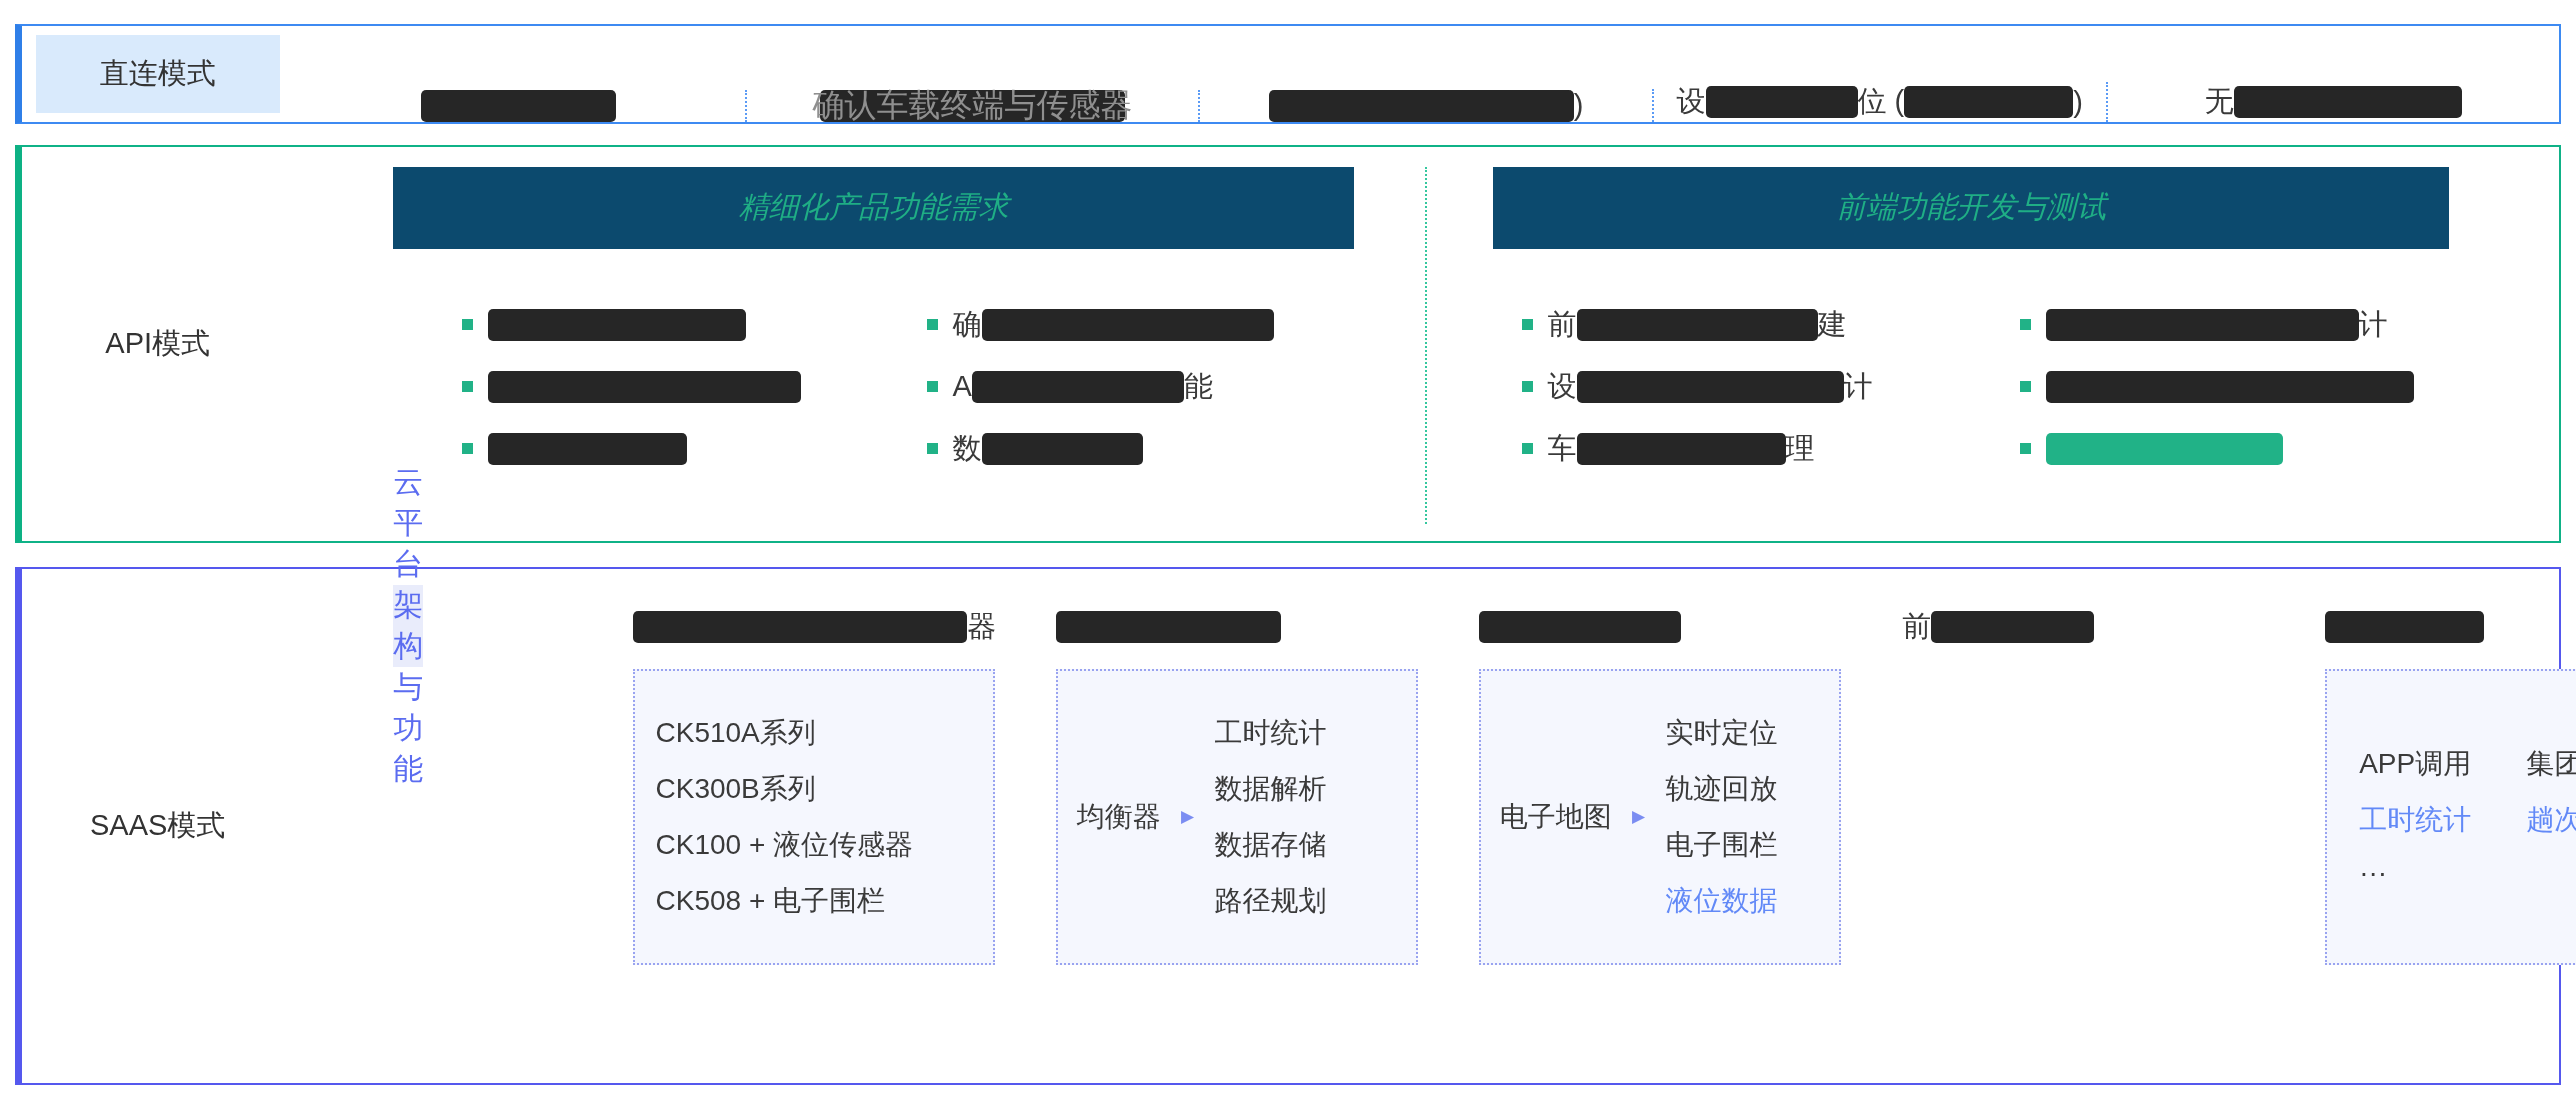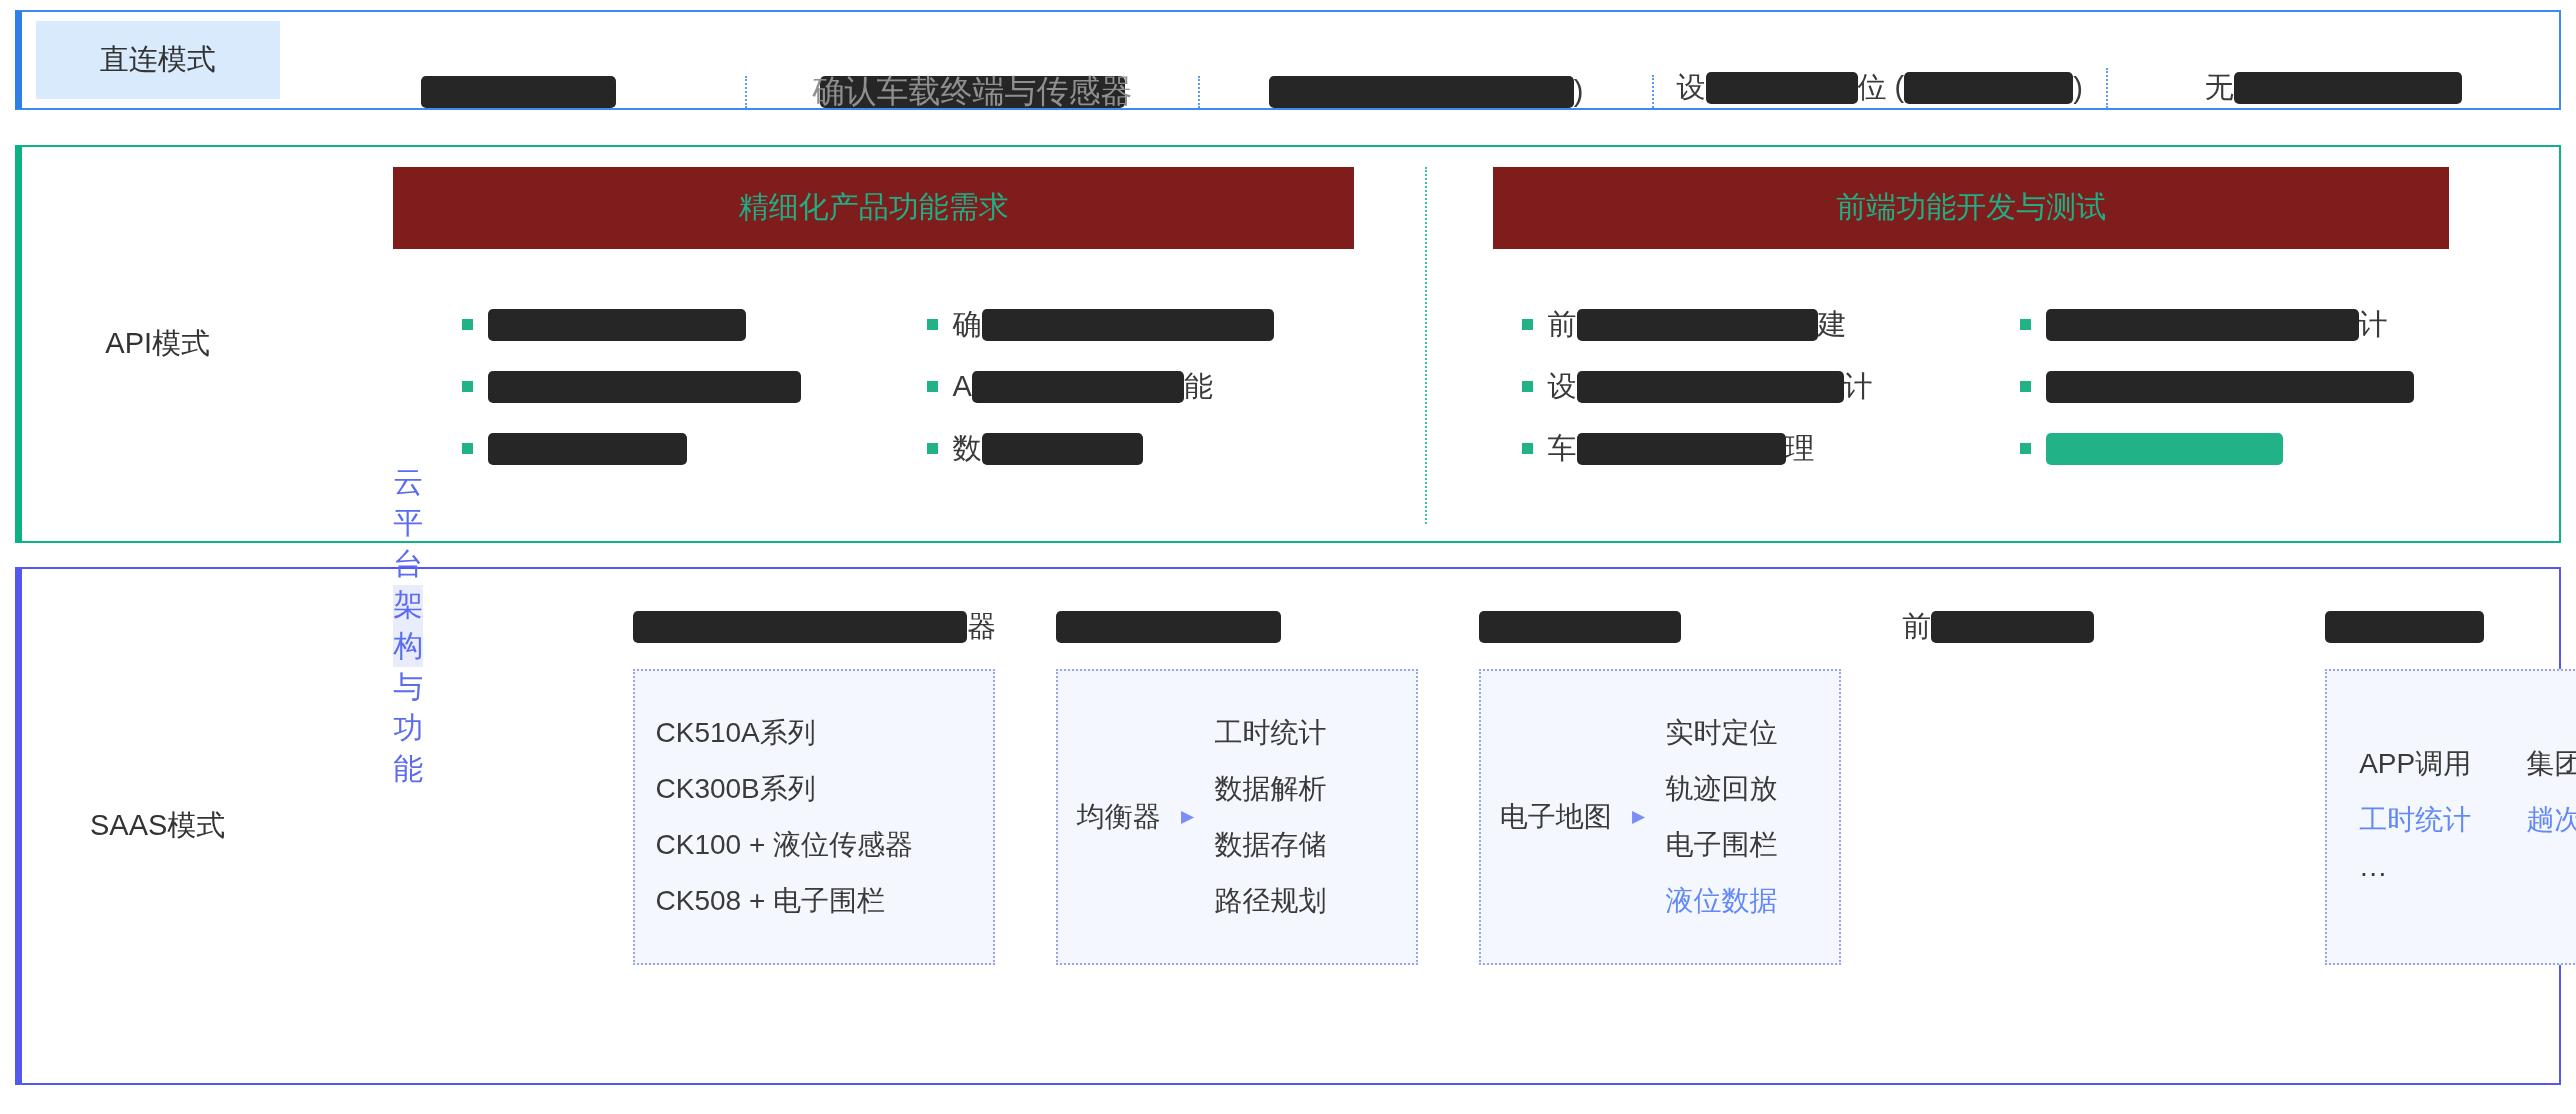--- a/index.html
+++ b/index.html
@@ -1,20 +1,20 @@
 <!DOCTYPE html>
 <html style="font-size:13.5px"><head>
 <meta charset="utf-8">
 <style>
   html,body{margin:0;padding:0;background:#fff;}
   body{font-family:"Liberation Sans","DejaVu Sans",sans-serif;color:#333;}
   .canvas{position:relative;width:2576px;height:1115px;background:#fff;overflow:hidden;}
 
   .band{position:absolute;left:15.2px;width:2546px;box-sizing:border-box;display:flex;background:#fff;}
-  .band-direct{top:10px;height:100px;border:2.5px solid #3d8af2;border-left:7.6px solid #2f7fe8;}
+  .band-direct{top:24px;height:100px;border:2.5px solid #3d8af2;border-left:7.6px solid #2f7fe8;}
   .band-api{top:145px;height:398px;border:2.5px solid #0fb287;border-left:7.6px solid #0db184;}
   .band-saas{top:567px;height:518px;border:2.5px solid #5558ee;border-left:7.6px solid #5558ee;}
 
   .label-cell{width:271px;flex:none;display:flex;align-items:center;justify-content:center;font-size:29px;color:#333;}
   .direct-label-box{width:244px;height:78px;background:#d9eafc;display:flex;align-items:center;justify-content:center;}
 
   
   .steps{flex:1;display:flex;align-items:flex-end;}
   .step{flex:1;display:flex;align-items:center;justify-content:center;border-right:2.5px dotted #5b9bf5;}
   .step:last-child{border-right:none;}
@@ -22,21 +22,21 @@
   
   .segs{display:inline-flex;align-items:center;font-size:29px;}
   .redact{display:inline-block;height:32px;border-radius:5.1px;background:#262626;position:relative;flex:none;}
   .redact-green{background:#21b287;}
   .frag{white-space:pre;color:#3a3a3a;}
   .overlay-text{position:absolute;top:50%;left:50%;transform:translate(-50%,-50%);color:#8f8f8f;white-space:nowrap;font-size:32px;}
 
   
   .api-content{flex:1;display:flex;}
   .api-half{flex:1;padding-top:19.5px;box-sizing:border-box;}
-  .api-header{height:82px;background:#7f1d1d;color:#1fae85;font-size:30px;display:flex;align-items:center;justify-content:center;}
+  .api-header{height:82px;background:#0c4a6e;color:#1fae85;font-size:30px;display:flex;align-items:center;justify-content:center;font-style:italic;}
   .half-left .api-header{margin:0 71px 0 100px;}
   .half-right .api-header{margin:0 110px 0 66px;}
   .api-divider{width:0;border-left:2.5px dotted #35c79e;margin:19.5px 0 17px;}
   .bullets{display:flex;margin-top:59px;}
   .half-left .bullets{margin-left:169px;}
   .half-right .bullets{margin-left:95px;}
   .bullet-col{display:flex;flex-direction:column;gap:28px;}
   .half-left .col-first{width:465px;flex:none;}
   .half-right .col-first{width:498px;flex:none;}
   .bullet-item{display:flex;align-items:center;height:34px;}

